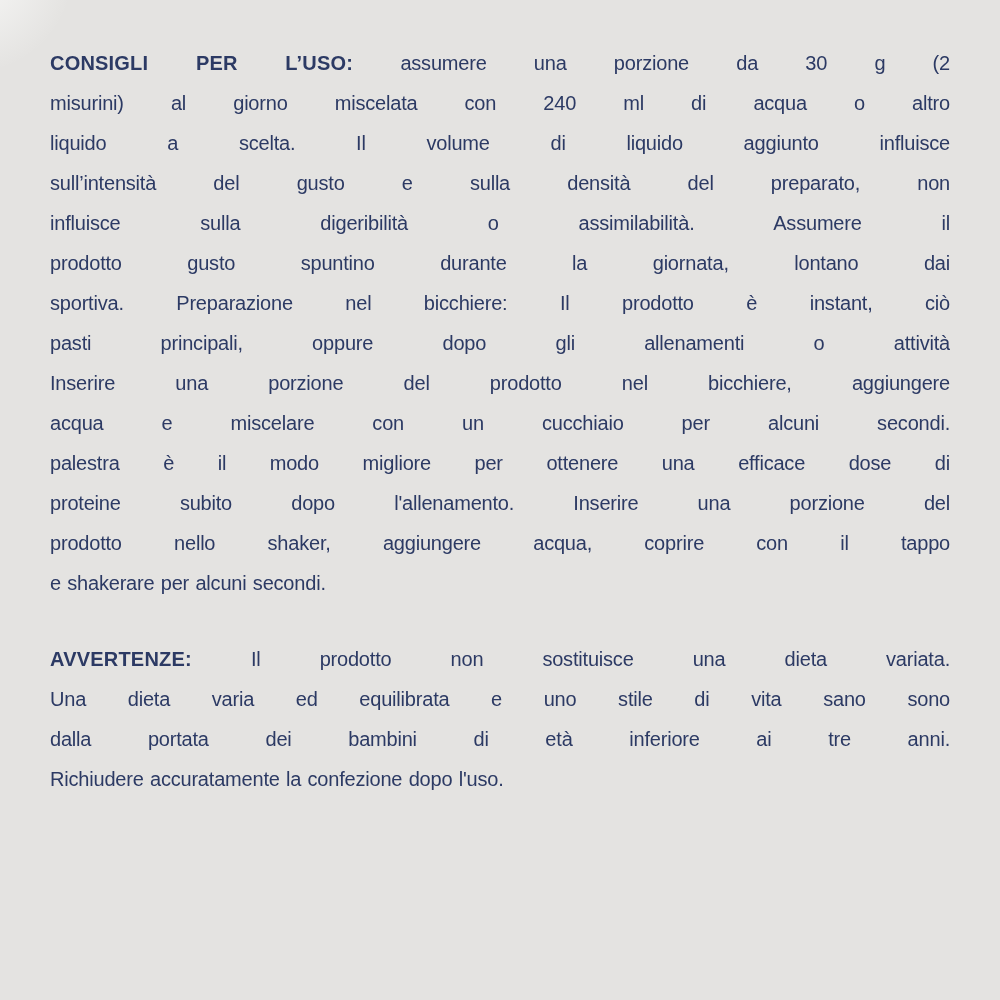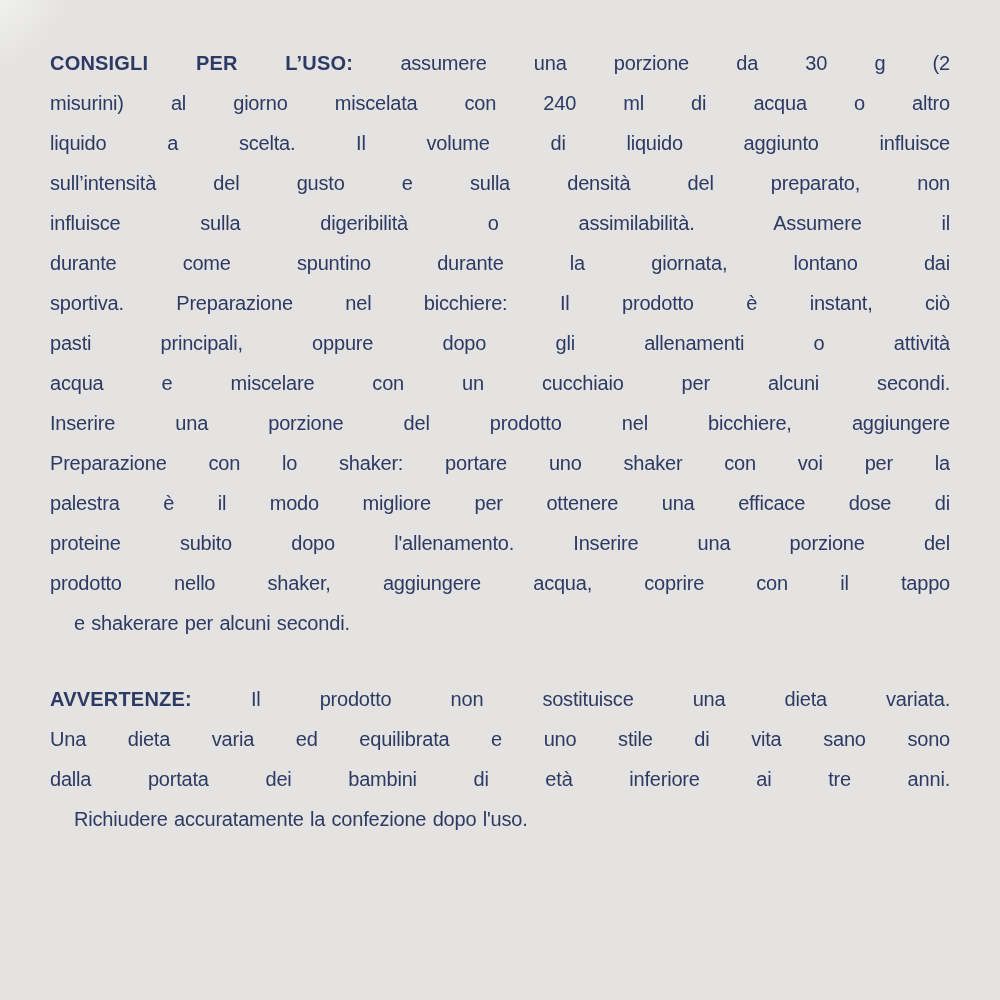--- a/index.html
+++ b/index.html
@@ -32,43 +32,41 @@
     line-height: 40px;
     height: 40px;
     overflow: hidden;
     letter-spacing: -0.2px;
     word-spacing: 1px;
     text-align: justify;
     text-align-last: justify;
   }
   .line.last {
     text-align-last: left;
-    margin-left: 24px;
   }
   .line strong {
     font-weight: 800;
     letter-spacing: 0.2px;
   }
 </style>
 </head>
 <body style="--bg: #e4e3e1; --text: #2c3a64;">
 
 <div class="label-panel">
   <div class="section">
       <div class="line"><strong>CONSIGLI PER L’USO:</strong> assumere una porzione da 30 g (2</div>
       <div class="line">misurini) al giorno miscelata con 240 ml di acqua o altro</div>
       <div class="line">liquido a scelta. Il volume di liquido aggiunto influisce</div>
       <div class="line">sull’intensità del gusto e sulla densità del preparato, non</div>
       <div class="line">influisce sulla digeribilità o assimilabilità. Assumere il</div>
-      <div class="line">durante come spuntino durante la giornata, lontano dai</div>
+      <div class="line">prodotto gusto spuntino durante la giornata, lontano dai</div>
       <div class="line">sportiva. Preparazione nel bicchiere: Il prodotto è instant, ciò</div>
       <div class="line">pasti principali, oppure dopo gli allenamenti o attività</div>
+      <div class="line">Inserire una porzione del prodotto nel bicchiere, aggiungere</div>
       <div class="line">acqua e miscelare con un cucchiaio per alcuni secondi.</div>
-      <div class="line">Inserire una porzione del prodotto nel bicchiere, aggiungere</div>
-      <div class="line">Preparazione con lo shaker: portare uno shaker con voi per la</div>
       <div class="line">palestra è il modo migliore per ottenere una efficace dose di</div>
       <div class="line">proteine subito dopo l'allenamento. Inserire una porzione del</div>
       <div class="line">prodotto nello shaker, aggiungere acqua, coprire con il tappo</div>
       <div class="line last">e shakerare per alcuni secondi.</div>
     </div>
   <div class="section">
       <div class="line"><strong>AVVERTENZE:</strong> Il prodotto non sostituisce una dieta variata.</div>
       <div class="line">Una dieta varia ed equilibrata e uno stile di vita sano sono</div>
       <div class="line">dalla portata dei bambini di età inferiore ai tre anni.</div>
       <div class="line last">Richiudere accuratamente la confezione dopo l'uso.</div>

